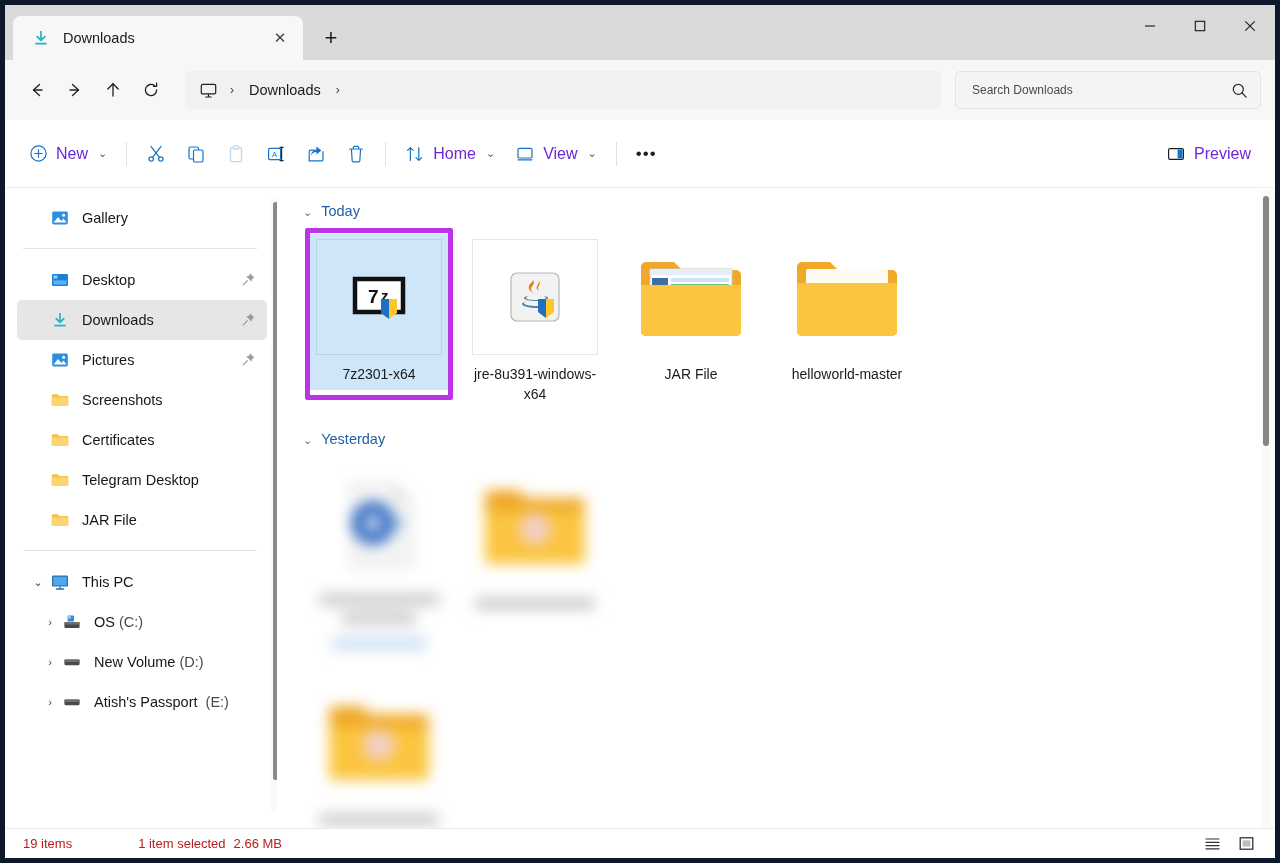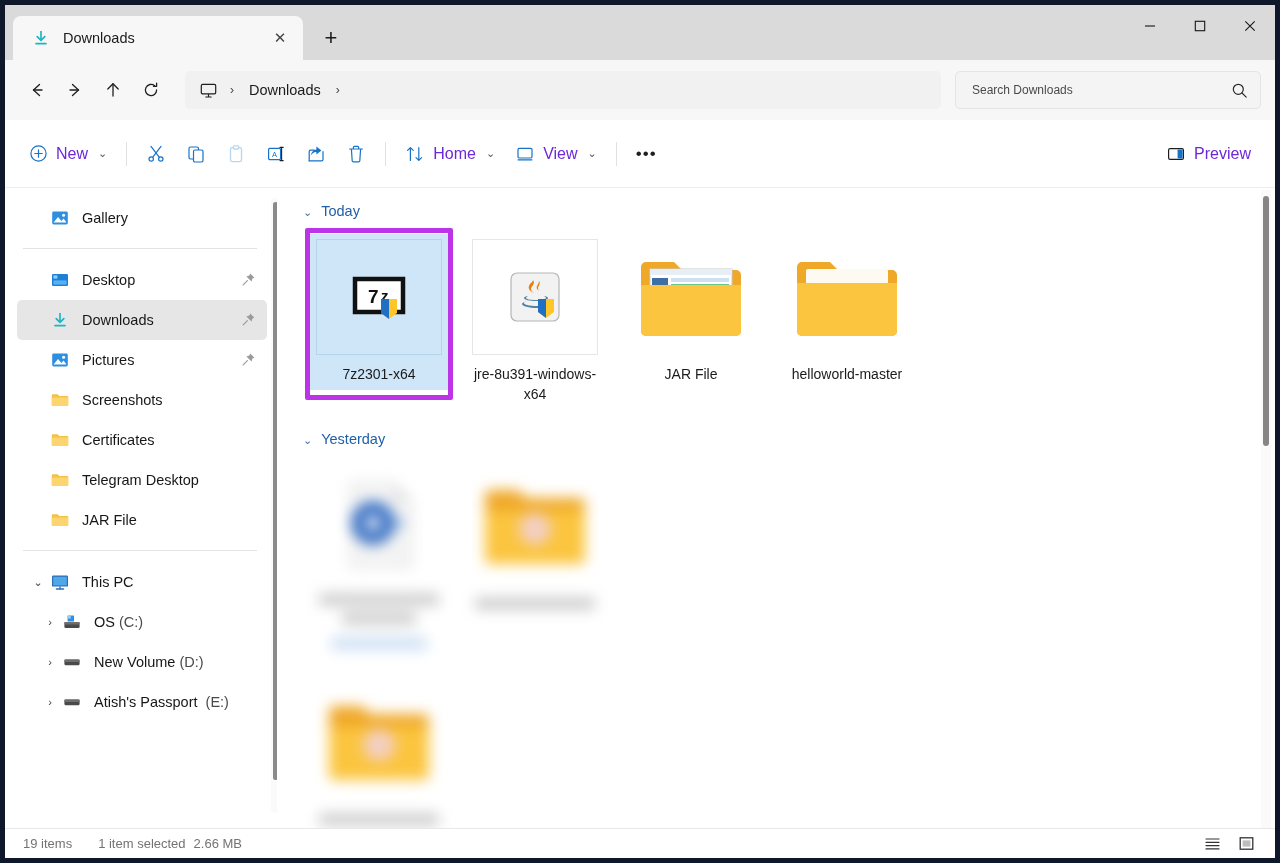--- a/index.html
+++ b/index.html
@@ -311,21 +311,21 @@
   .statusbar {
     position: absolute;
     left: 0; bottom: 0;
     width: 1270px; height: 30px;
     background: #ffffff;
     border-top: 1px solid #e8e8e8;
     display: flex;
     align-items: center;
     padding: 0 14px 0 18px;
   }
-  .status-txt { font-size: 13px; color: #737373; margin-right: 26px; }
+  .status-txt { font-size: 13px; color: #b91c1c; margin-right: 26px; }
   .status-spacer { flex: 1; }
   .viewtgl {
     width: 30px; height: 24px;
     display: flex; align-items: center; justify-content: center;
     border-radius: 4px; margin-left: 4px;
   }
   svg { display: block; }
 </style>
 </head>
 <body>
@@ -814,21 +814,21 @@
         </div>
       </div>
 
       <div class="cn-scroll"></div>
       <div class="cn-thumb"></div>
     </div>
   </div>
 
   <div class="statusbar">
     <span class="status-txt">19 items</span>
-    <span class="status-txt" style="margin-right:8px;">1 item selected</span>
+    <span class="status-txt" style="margin-right:8px;margin-left:40px;">1 item selected</span>
     <span class="status-txt">2.66 MB</span>
     <span class="status-spacer"></span>
     <span class="viewtgl">
       <svg width="17" height="17" viewBox="0 0 17 17">
         <path d="M2 4 H15 M2 7.3 H15 M2 10.6 H15 M2 13.9 H15" stroke="#333" stroke-width="1.2" stroke-linecap="round"></path>
       </svg>
     </span>
     <span class="viewtgl">
       <svg width="17" height="17" viewBox="0 0 17 17">
         <rect x="2.2" y="2.8" width="12.6" height="11.4" fill="none" stroke="#333" stroke-width="1.3"></rect>

